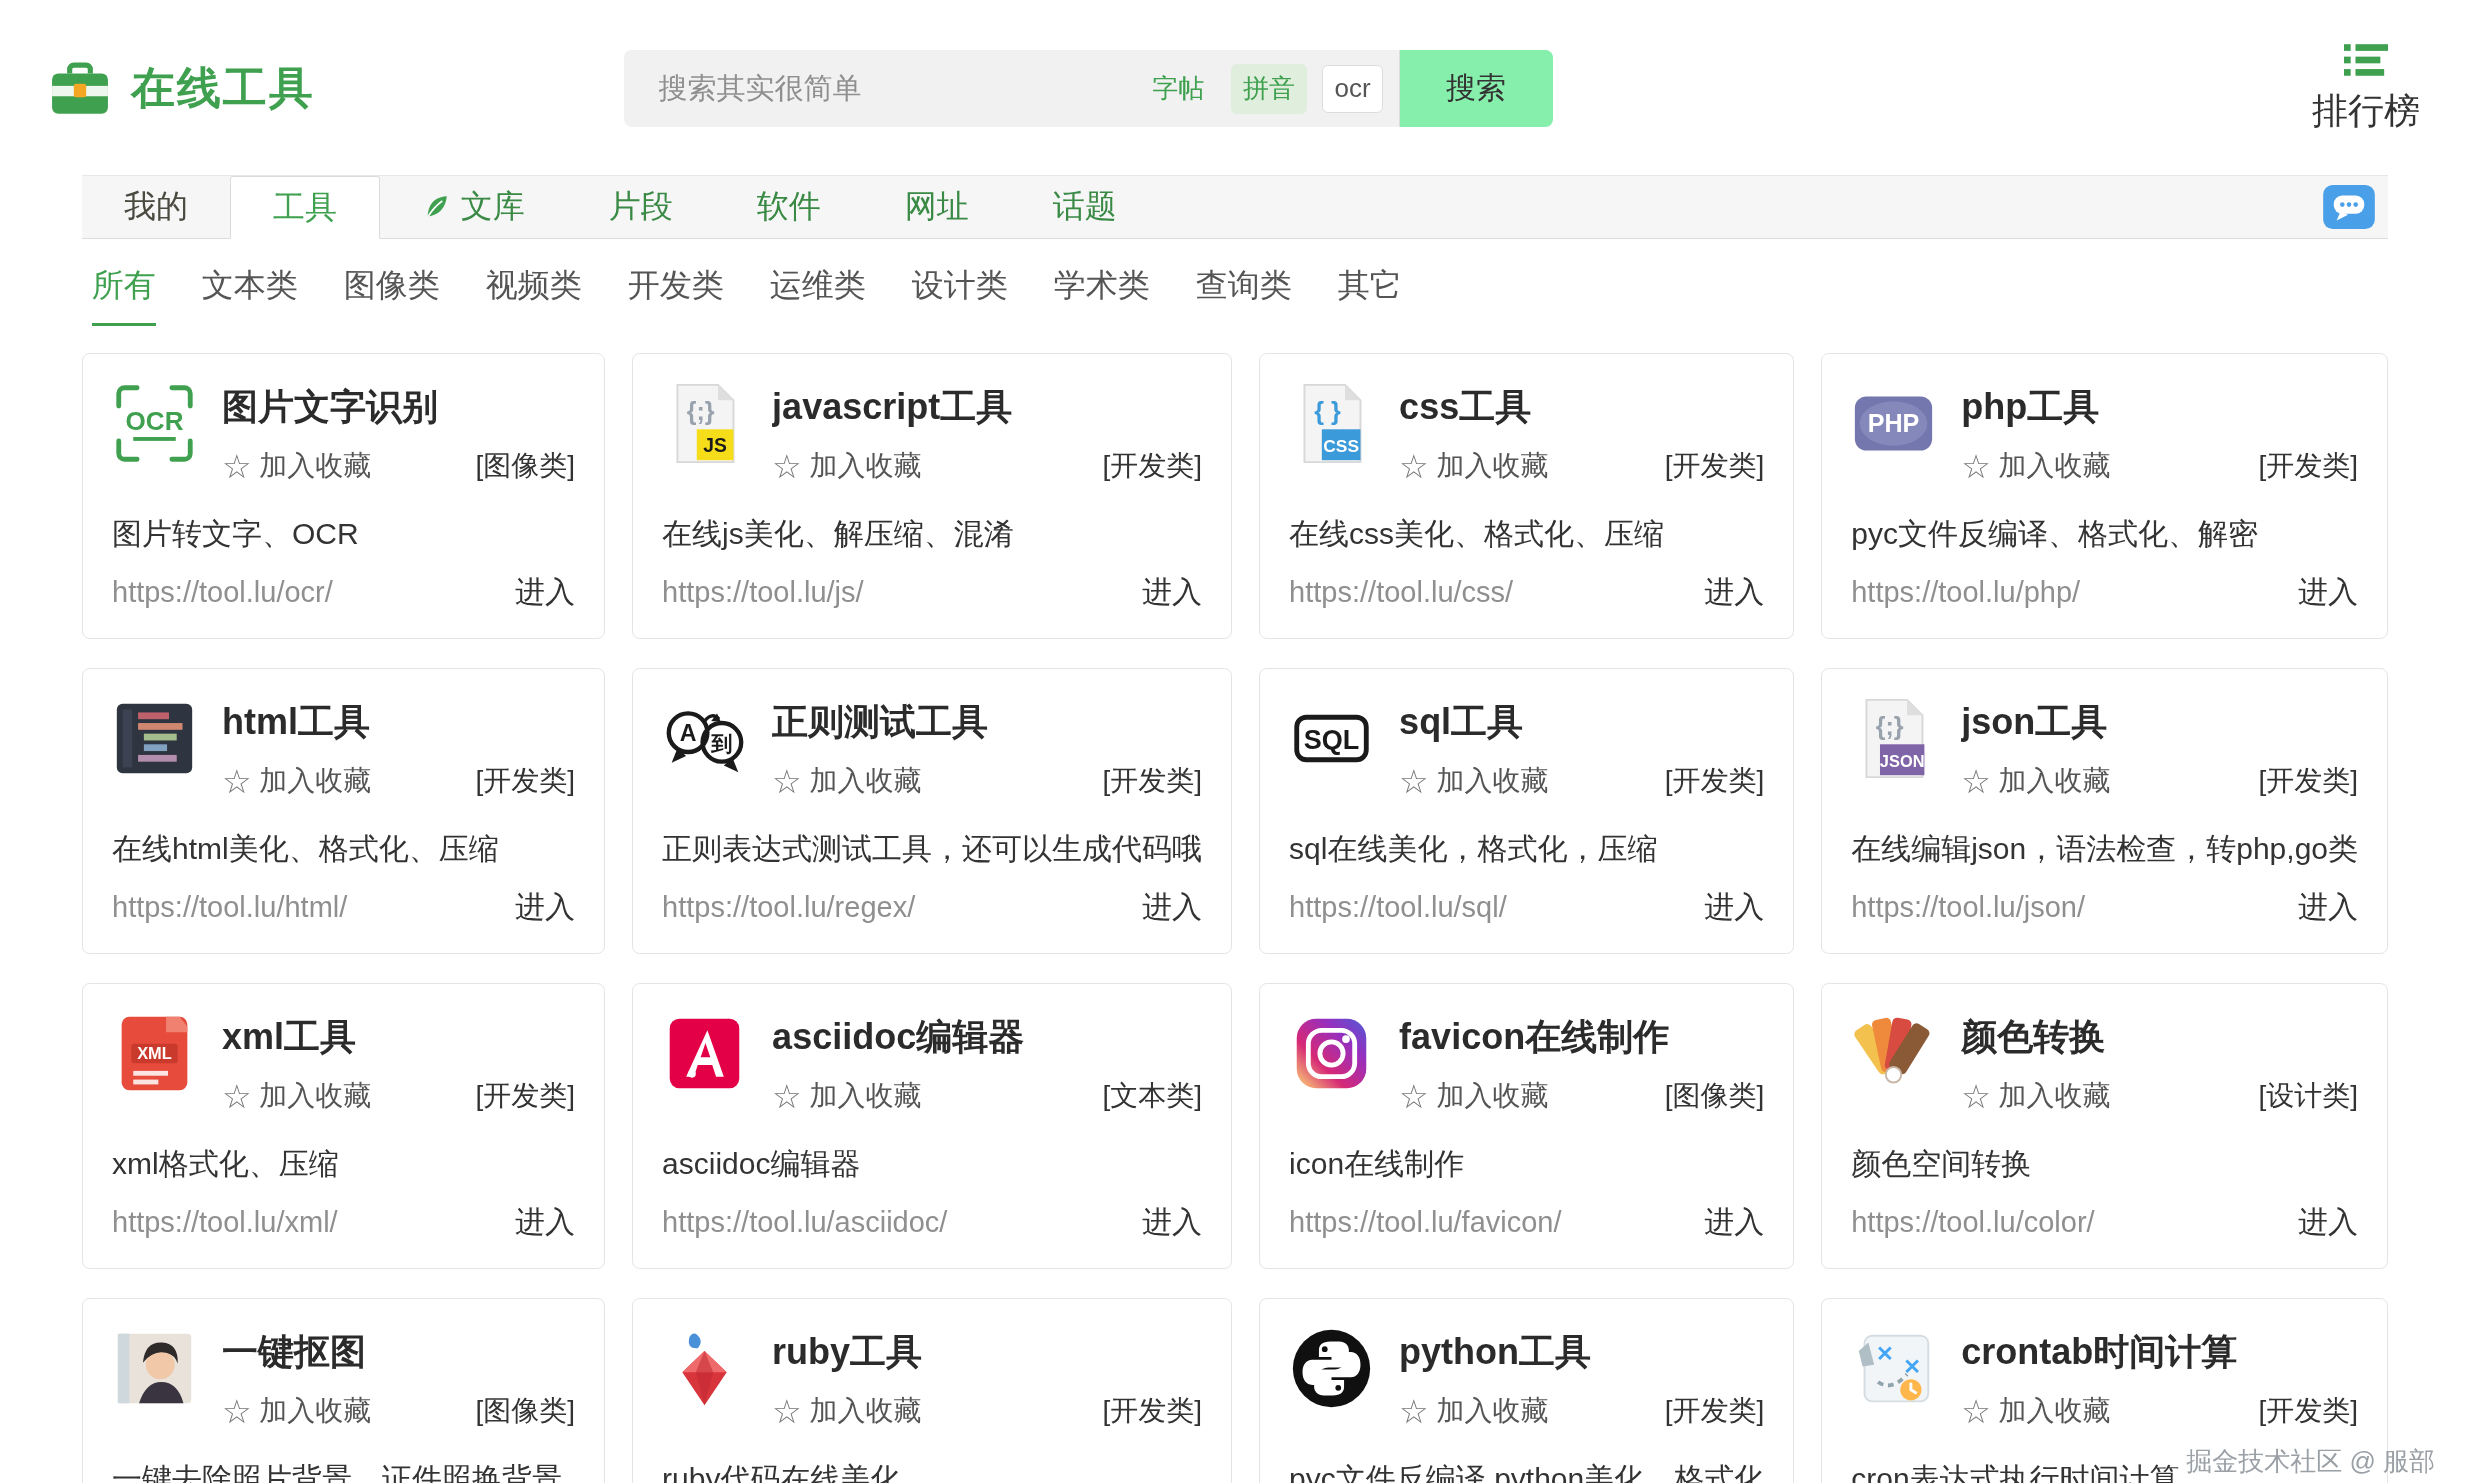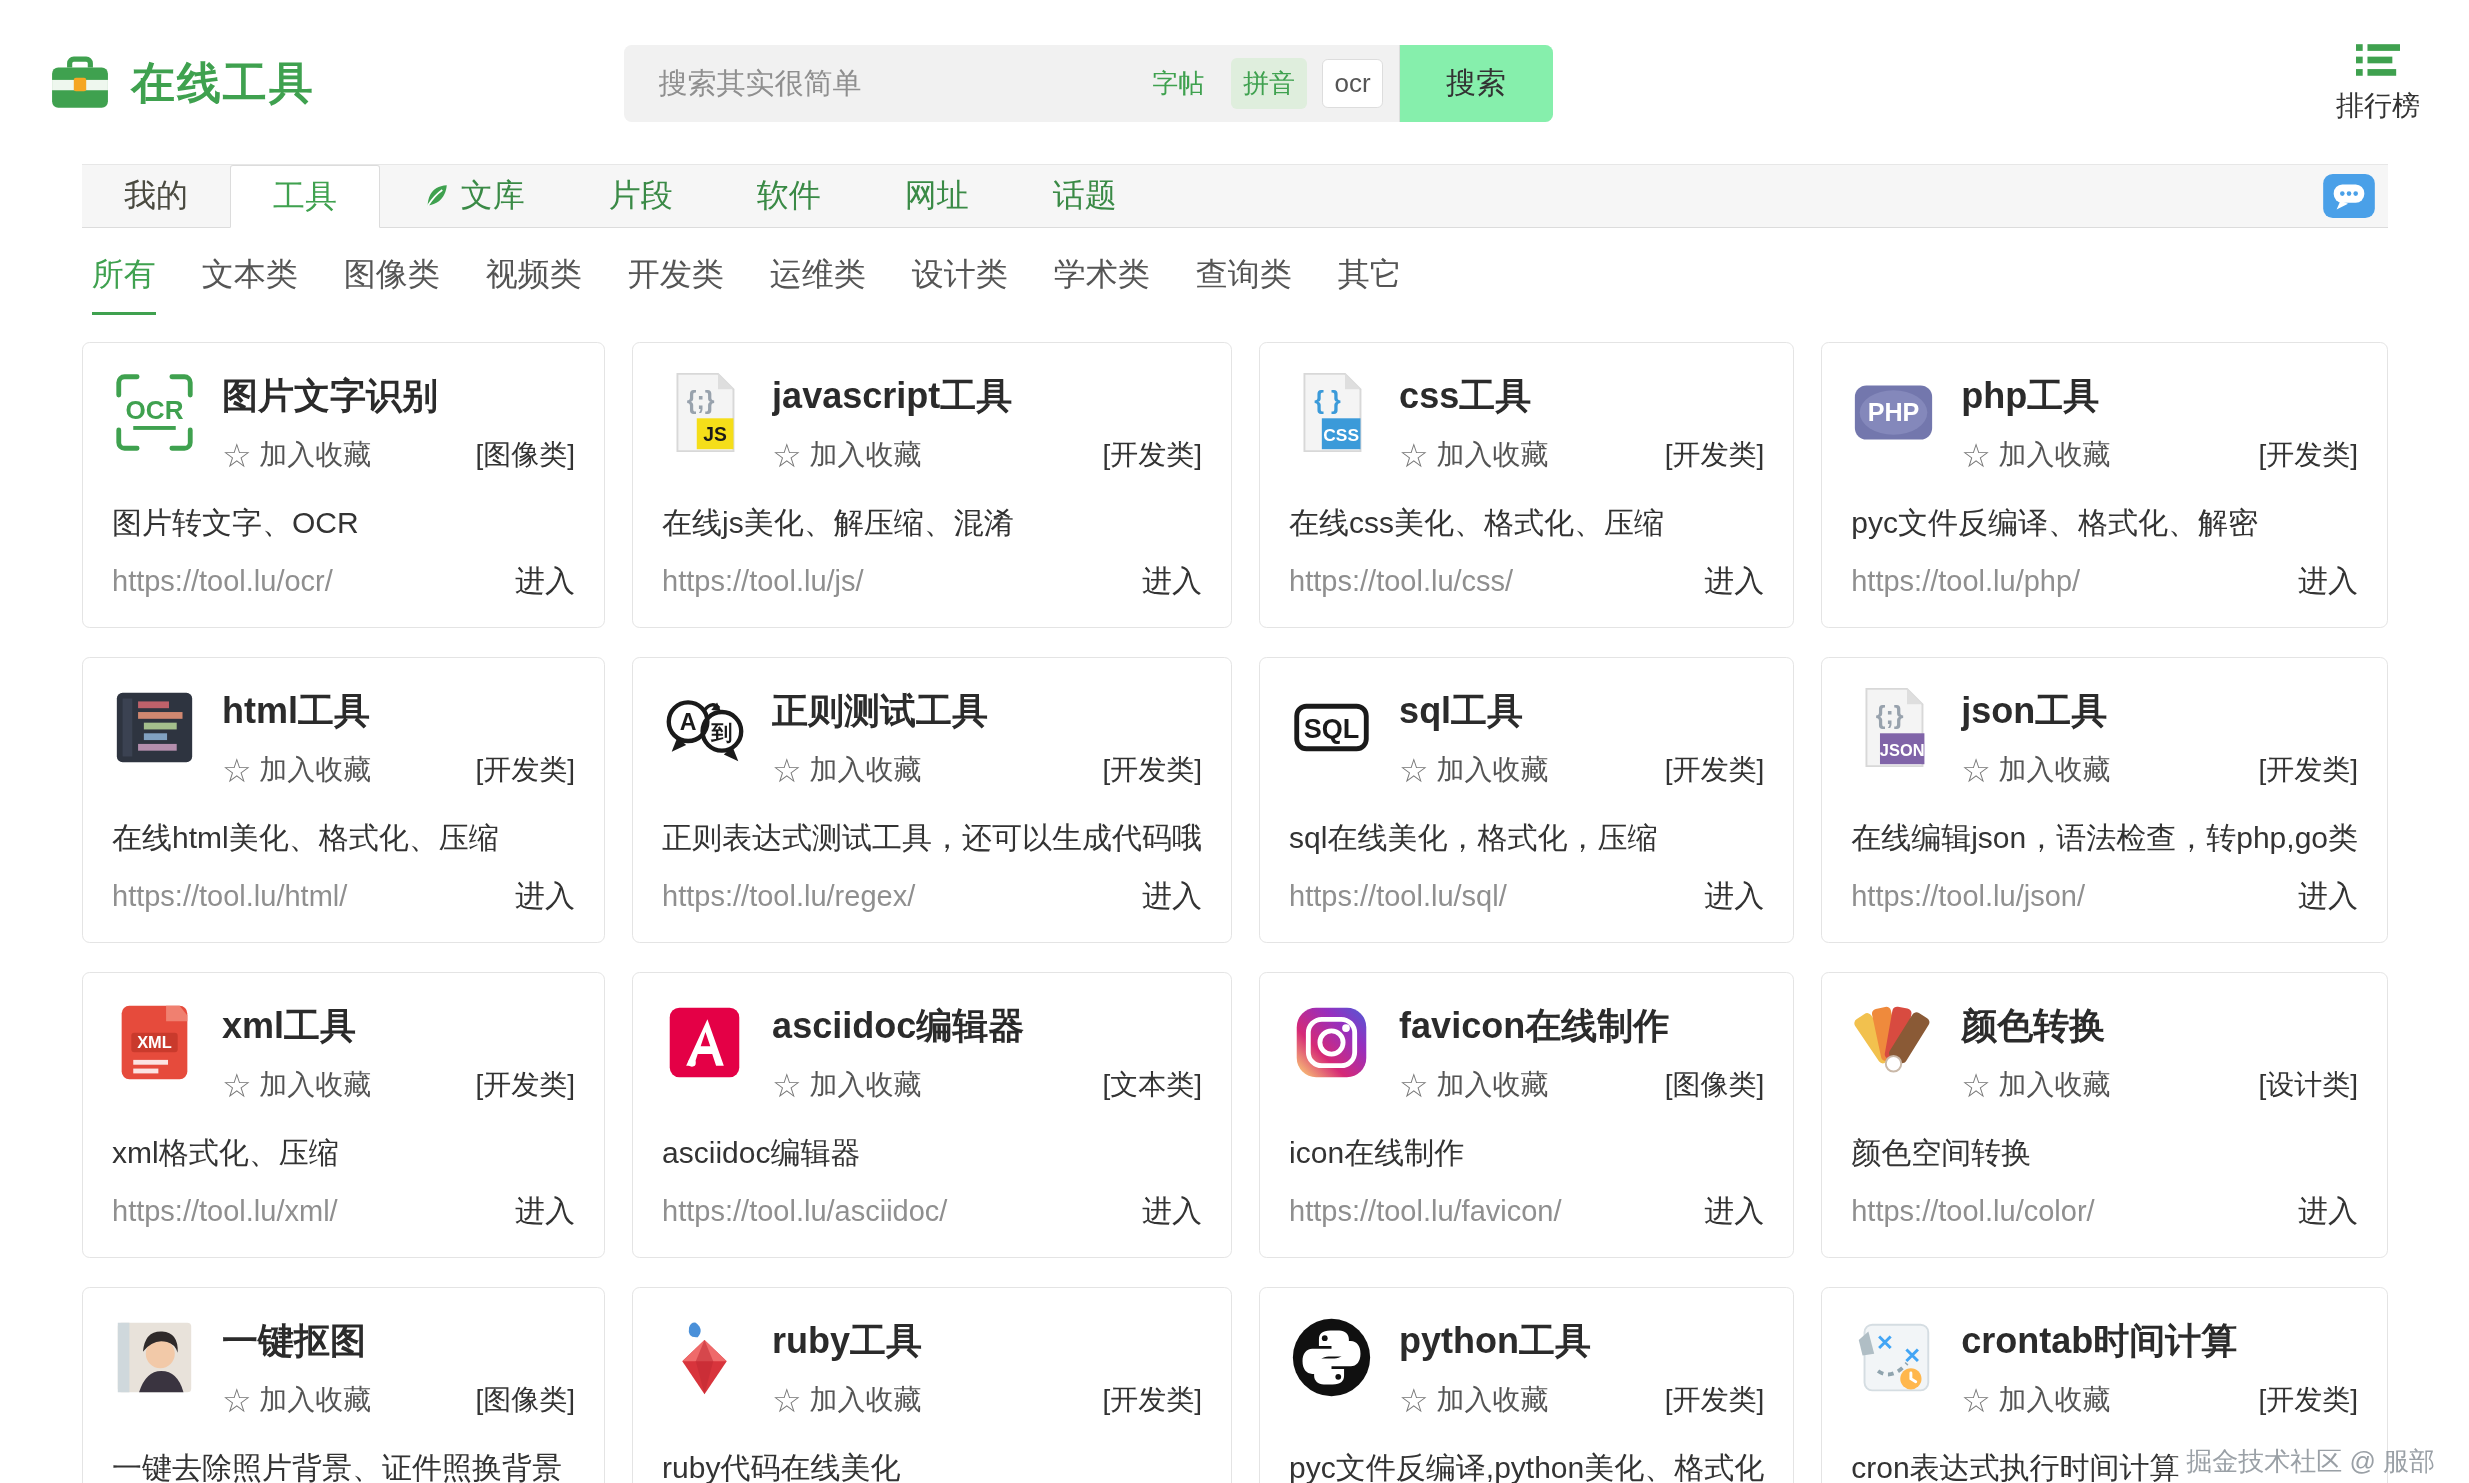--- a/index.html
+++ b/index.html
@@ -30,21 +30,21 @@
   .tag-pinyin { color:#3fa14f; background:#dfeedd; }
   .tag-ocr { color:#555; background:#fff; border:1px solid #ddd; }
   .search-btn {
     width:154px; height:100%; border:none; border-left:1px solid #ddd;
     background:#86efac; font-size:30px; color:#333; cursor:pointer;
     font-family:inherit;
   }
 
   .ranking {
     margin-left:auto; display:flex; flex-direction:column; align-items:center;
-    gap:9.7px; font-size:28px; color:#333; cursor:pointer;
+    gap:9.7px; font-size:36px; color:#333; cursor:pointer;
   }
   .ranking svg { width:44px; height:35px; display:block; }
 
   
   .tabbar {
     margin:0 82px; height:64px; background:#f6f6f6;
     border-top:1px solid #e7e7e7; border-bottom:1px solid #dcdcdc;
     display:flex; align-items:stretch; position:relative;
   }
   .tab {

